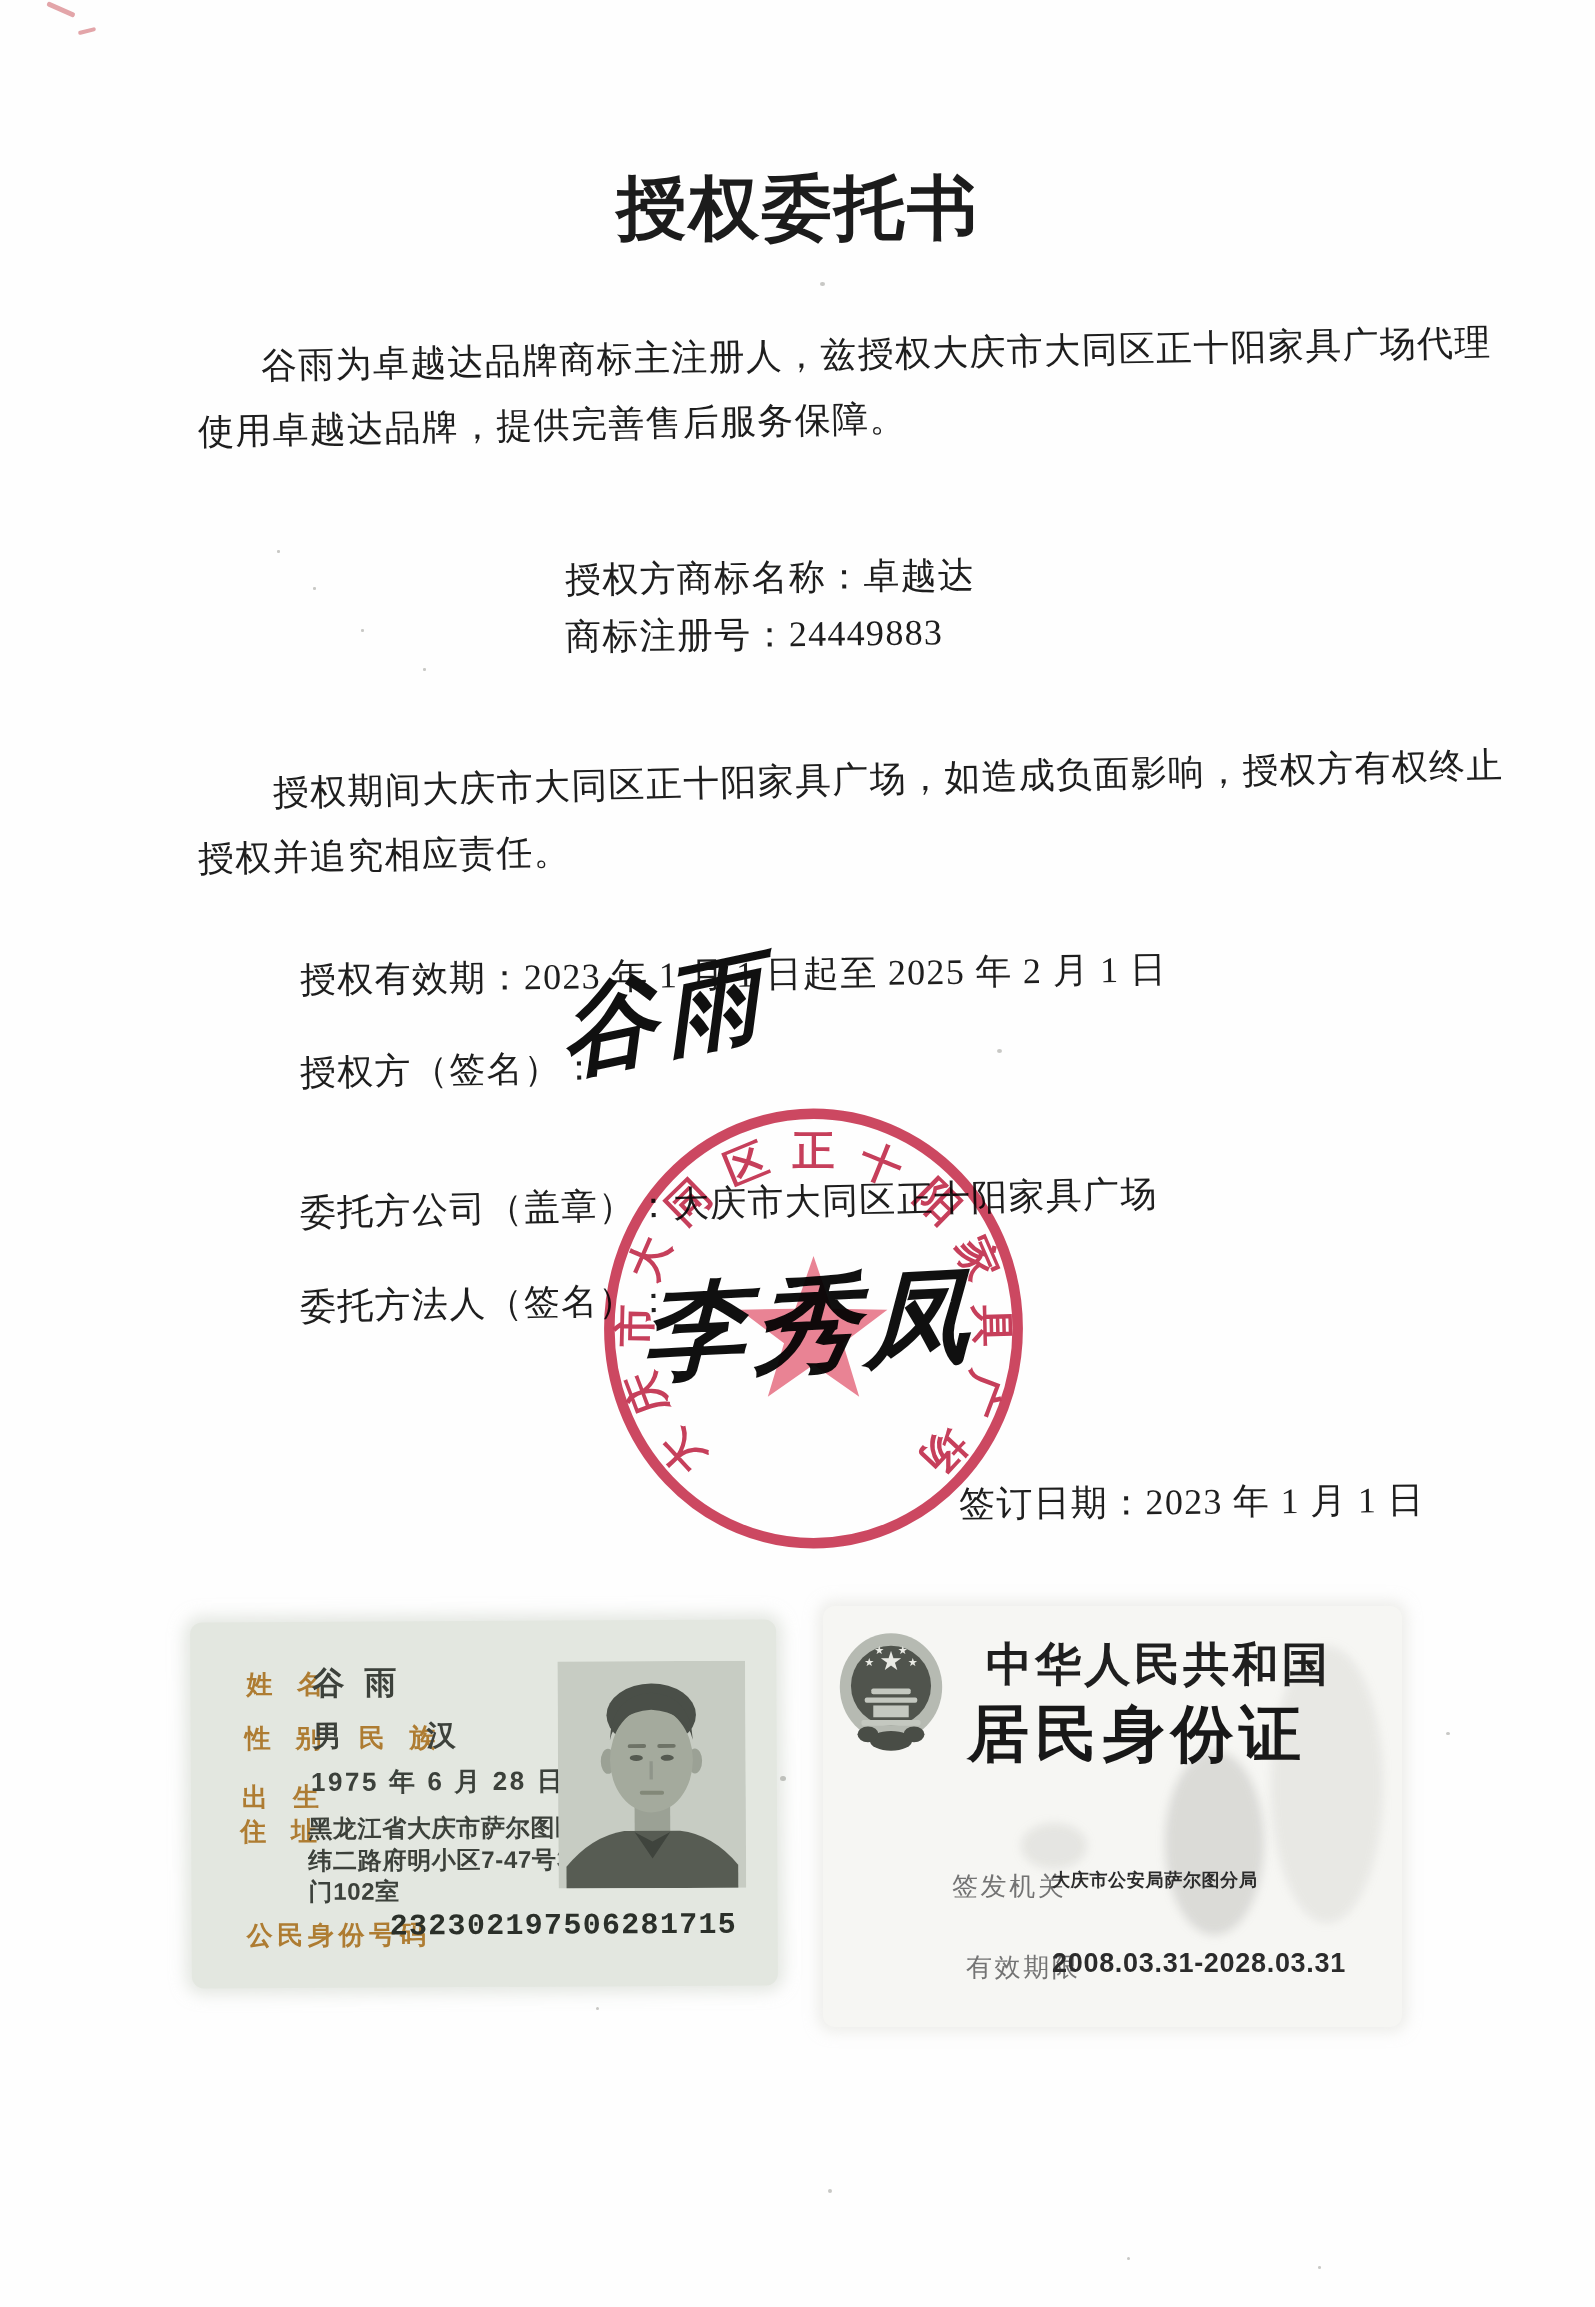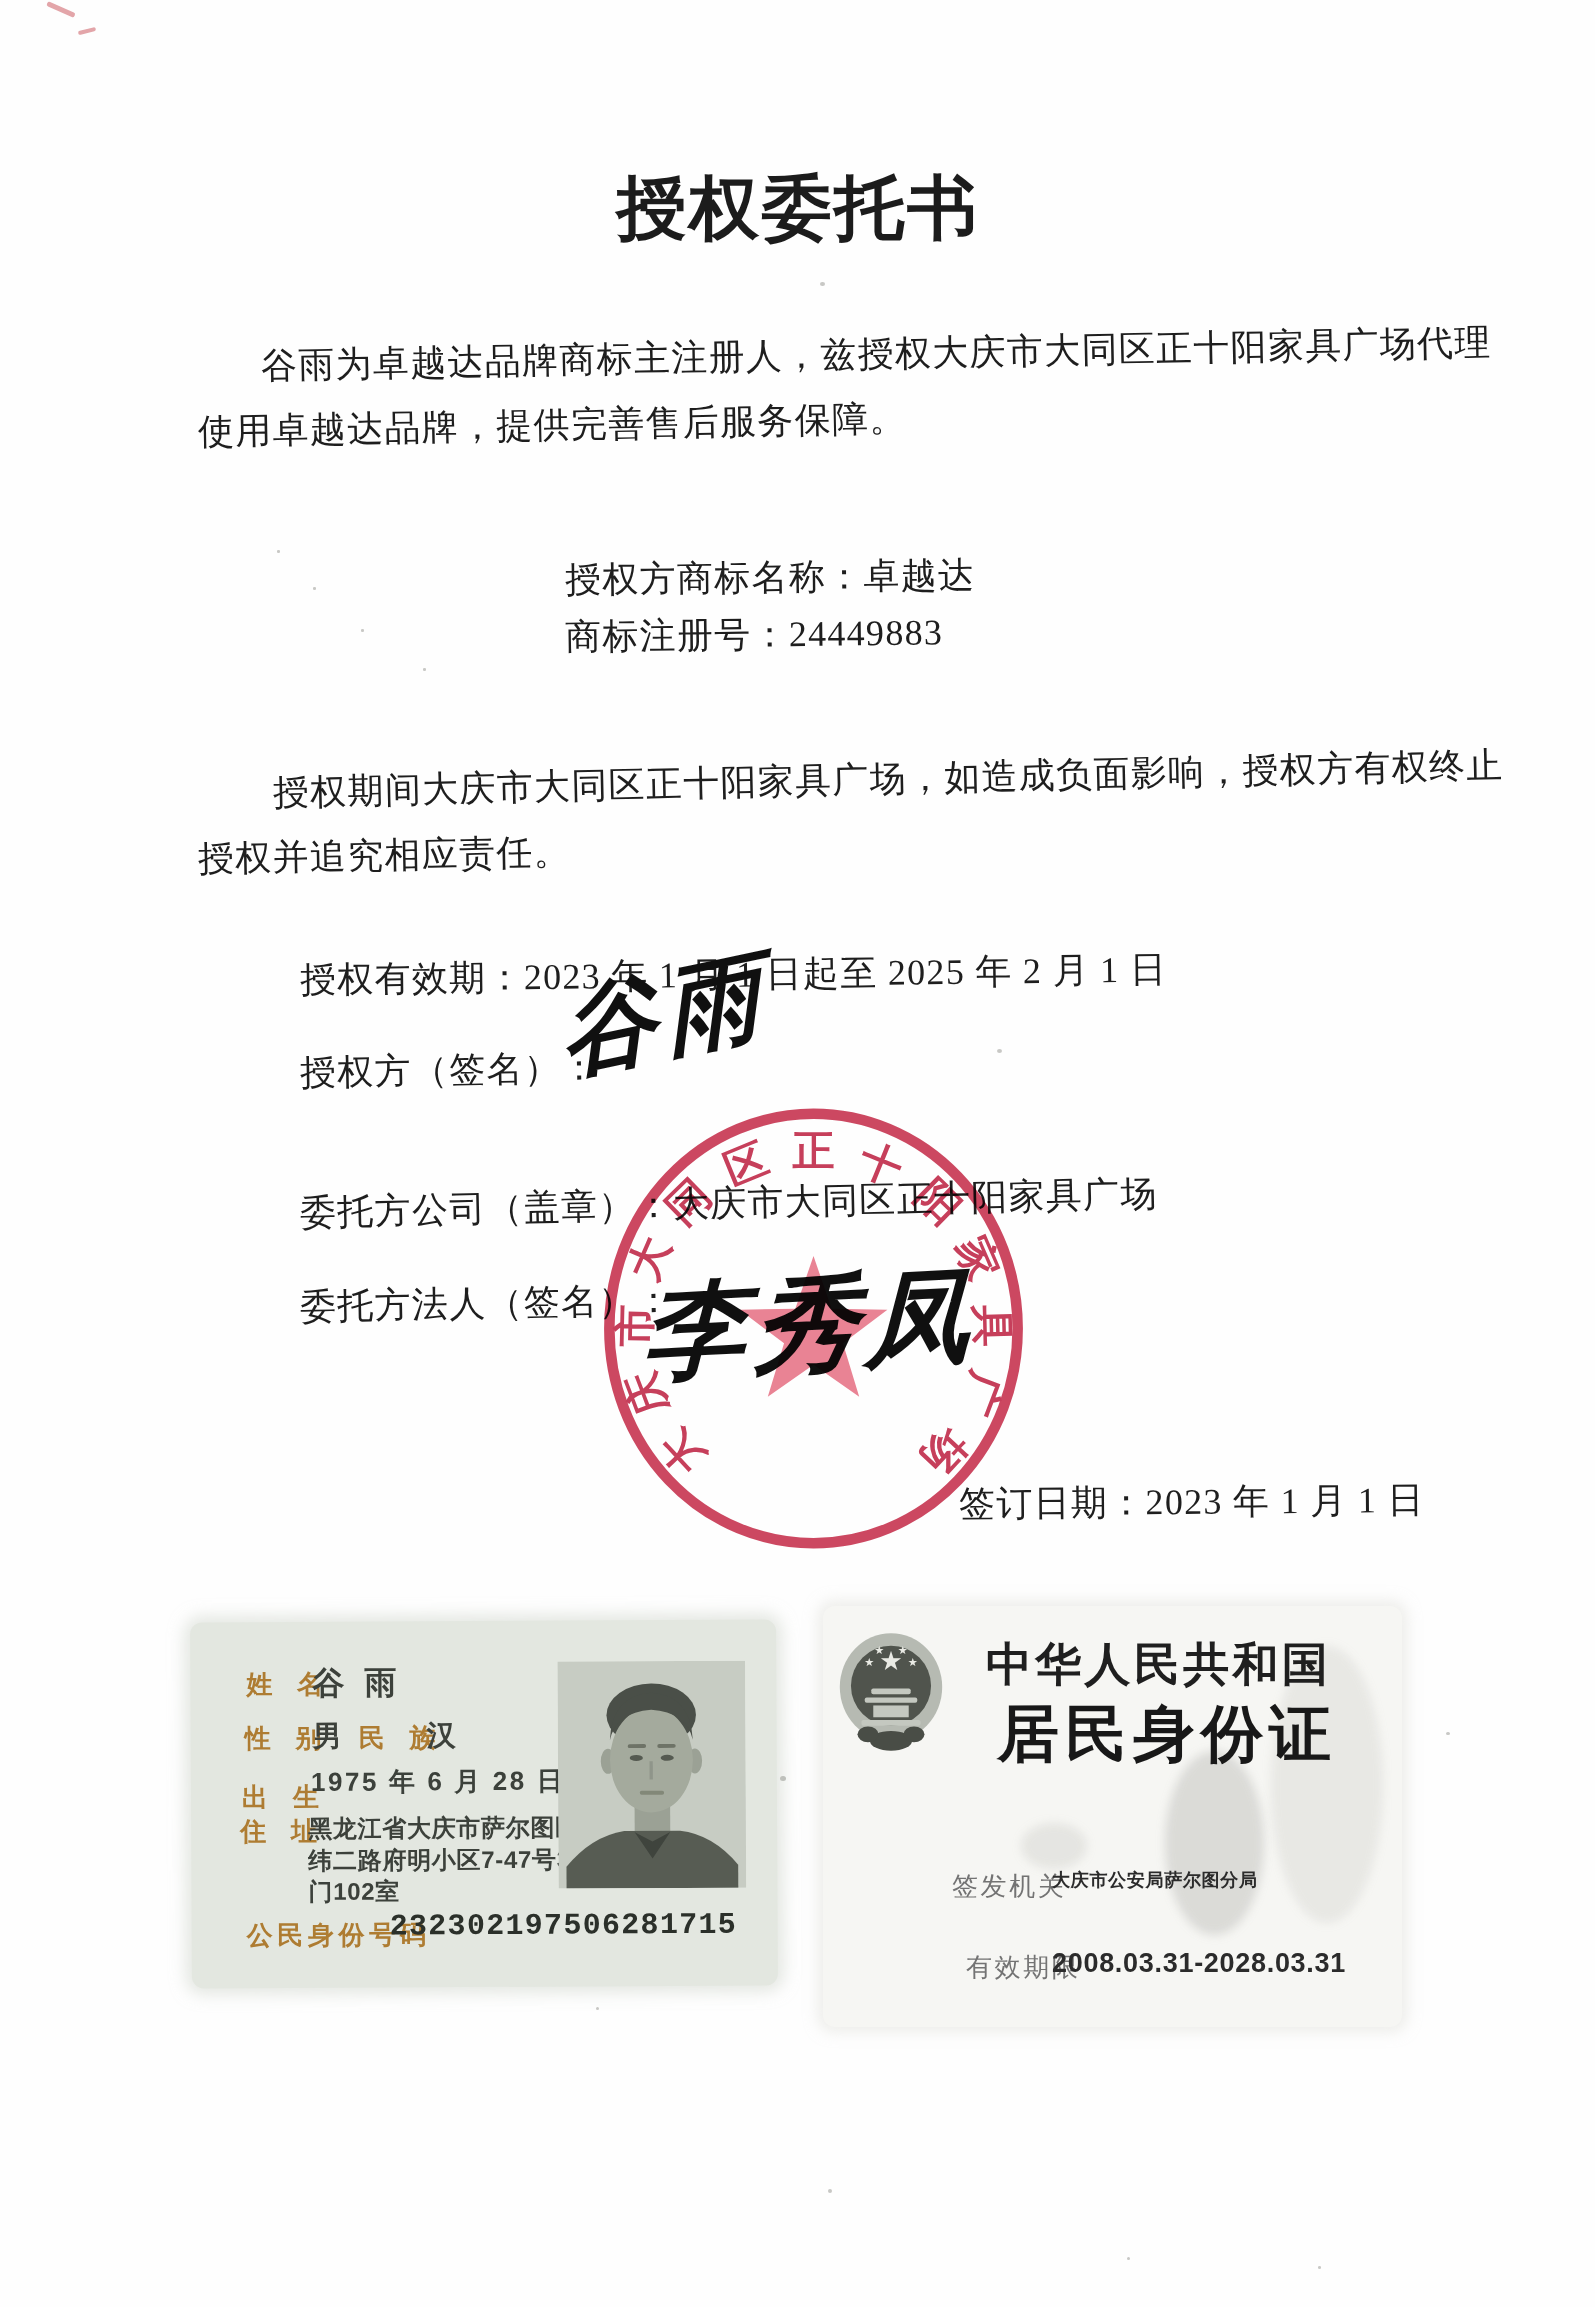--- a/index.html
+++ b/index.html
@@ -169,21 +169,21 @@
       <rect x="55" y="92" width="60" height="9" rx="3" fill="#c4c8c0"></rect>
       <rect x="45" y="106" width="80" height="8" rx="3" fill="#c4c8c0"></rect>
       <rect x="58" y="118" width="54" height="18" fill="#c4c8c0"></rect>
       <rect x="40" y="140" width="90" height="9" rx="3" fill="#c4c8c0"></rect>
       <ellipse cx="85" cy="172" rx="32" ry="15" fill="#494d46"></ellipse>
       <ellipse cx="50" cy="162" rx="16" ry="12" fill="#494d46"></ellipse>
       <ellipse cx="120" cy="162" rx="16" ry="12" fill="#494d46"></ellipse>
     </svg>
 
     <span class="abs back-country" style="left:163px;top:28px;">中华人民共和国</span>
-    <span class="abs back-title" style="left:174px;top:86px;">居民身份证</span>
+    <span class="abs back-title" style="left:144px;top:86px;">居民身份证</span>
 
     <span class="abs hei back-label" style="left:129px;top:263px;">签发机关</span>
     <span class="abs hei back-value" style="left:229px;top:262px;">大庆市公安局萨尔图分局</span>
 
     <span class="abs hei back-label" style="left:143px;top:344px;">有效期限</span>
     <span class="abs hei back-value" style="left:229px;top:342px;font-size:27px;">2008.03.31-2028.03.31</span>
   </div>
 
 </div>
 

